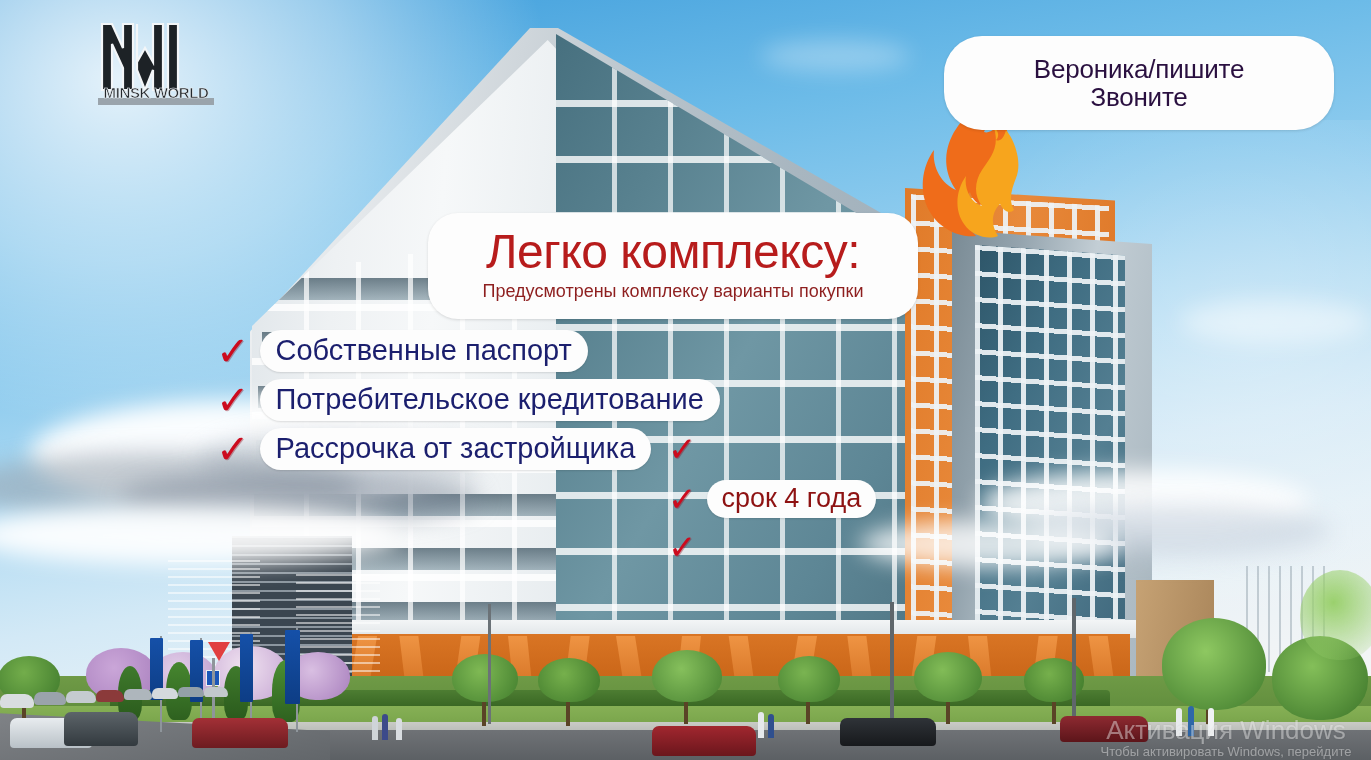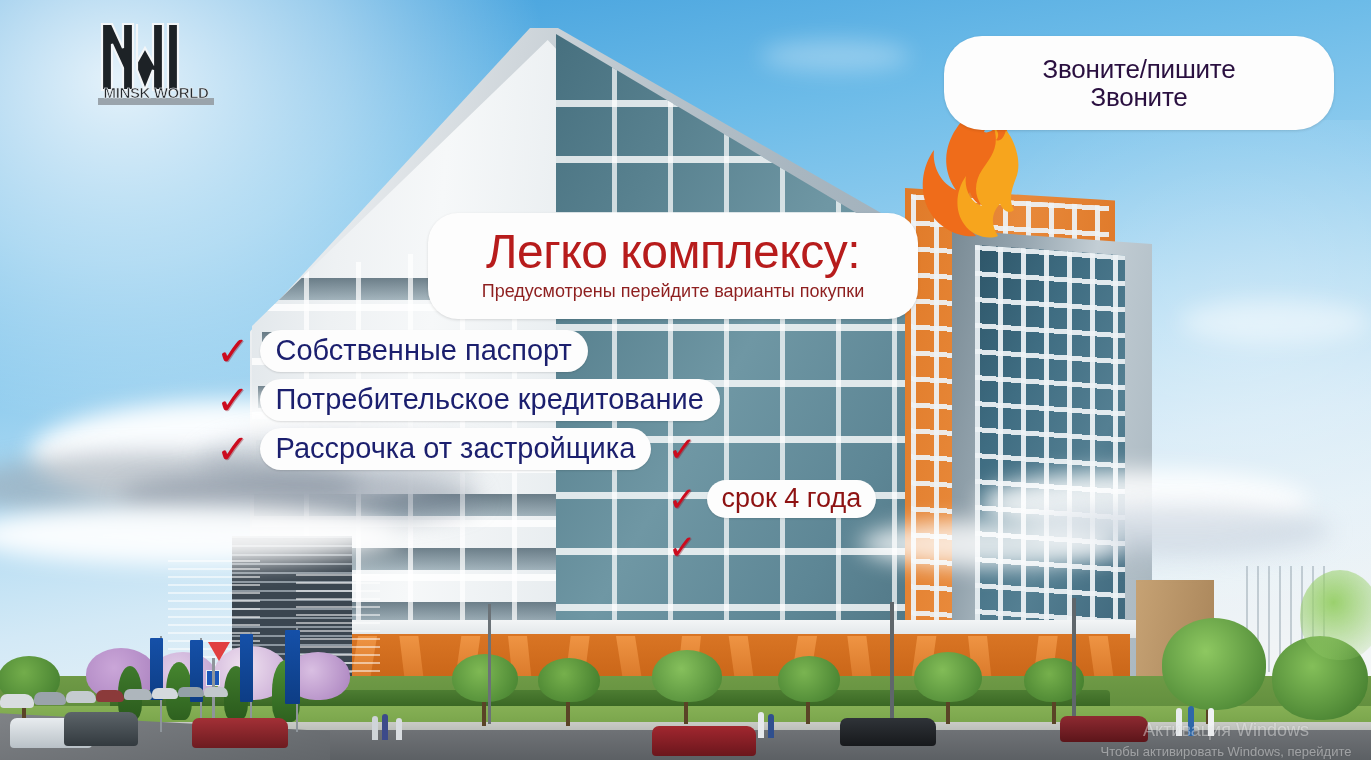--- a/index.html
+++ b/index.html
@@ -270,21 +270,21 @@
   
   .flame { position:absolute; left:912px; top:72px; width:112px; height:168px; }
 
   
   #win-watermark {
     position:absolute; left:1096px; top:716px; width:260px;
     text-align:center; color:rgba(255,255,255,.42);
     text-shadow:0 0 2px rgba(0,0,0,.10);
     pointer-events:none;
   }
-  #win-watermark .wm-t { font-size:18px; line-height:28px; font-weight:300; }
+  #win-watermark .wm-t { font-size:26px; line-height:28px; font-weight:300; }
   #win-watermark .wm-s { font-size:13px; line-height:16px; }
 </style>
 </head>
 <body>
 
 <div id="stage">
 
   <div class="scene">
     <div class="sky"></div>
     <div class="sky-glow-tl"></div>
@@ -481,27 +481,27 @@
                C86 56 78 62 72 60 C80 44 76 18 62 2 Z" fill="#ef6c1a"></path>
       <path d="M82 56 C88 76 78 86 70 98 C62 110 62 124 70 134
                C58 130 52 116 54 104 C44 118 42 138 52 152 C60 164 76 168 86 164
                C78 152 80 140 88 132 C92 140 98 142 102 138
                C96 128 100 116 104 106 C110 92 104 70 94 58
                C92 66 88 70 84 68 C88 64 86 58 82 56 Z" fill="#f7a51d"></path>
     </svg>
   </div>
 
   <div class="pill" id="contact-bubble">
-    <div class="cline">Звоните/пишите</div>
+    <div class="cline">Вероника/пишите</div>
     <div class="cline">Звоните</div>
   </div>
 
   <div class="pill" id="headline-box">
     <div class="h-main">Легко комплексу:</div>
-    <div class="h-sub">Предусмотрены перейдите варианты покупки</div>
+    <div class="h-sub">Предусмотрены комплексу варианты покупки</div>
   </div>
 
   <div class="check-row" style="left:216px; top:330px;">
     <span class="check">✓</span>
     <span class="chip">Собственные паспорт</span>
   </div>
   <div class="check-row" style="left:216px; top:379px;">
     <span class="check">✓</span>
     <span class="chip">Потребительское кредитование</span>
   </div>

